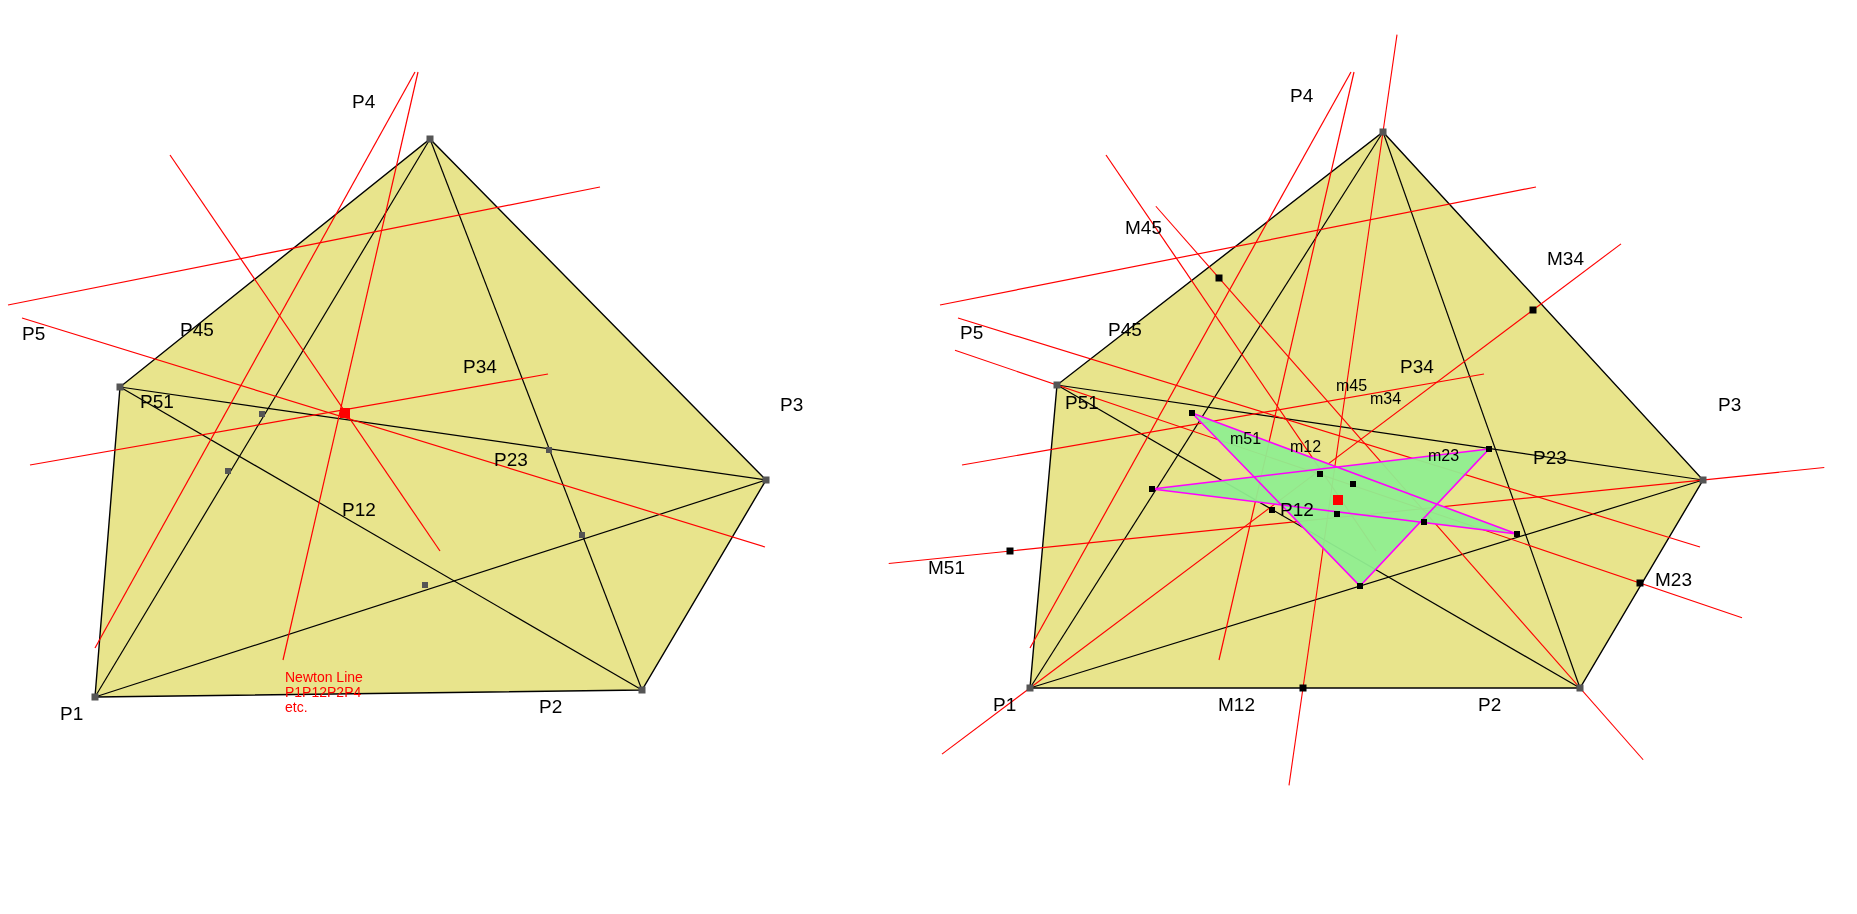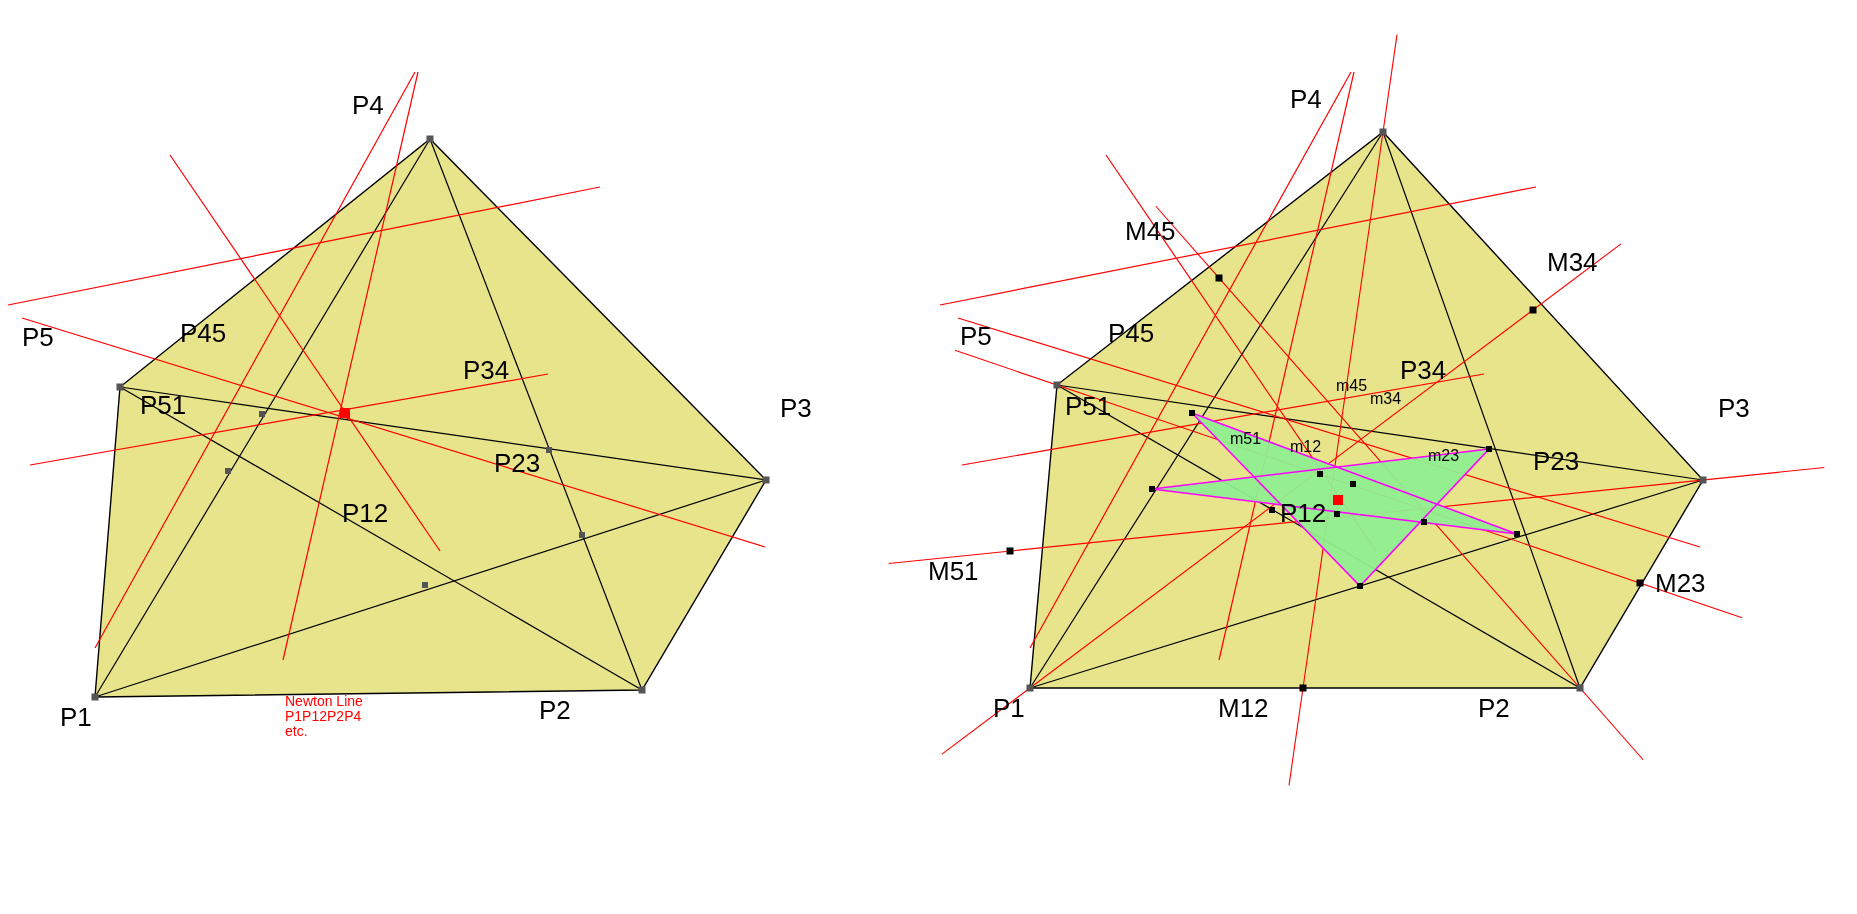--- a/index.html
+++ b/index.html
@@ -1,24 +1,24 @@
 <!DOCTYPE html>
 <html><head>
 <meta charset="utf-8">
 <style>
   html,body{margin:0;padding:0;background:#ffffff;}
   body{width:1857px;height:914px;overflow:hidden;
        font-family:"Liberation Sans", sans-serif;}
   #stage{position:relative;width:1857px;height:914px;background:#fff;}
   svg{position:absolute;left:0;top:0;width:1857px;height:914px;}
   .lbl{position:absolute;font-family:"Liberation Sans",sans-serif;
-       font-size:26px;color:#000;white-space:nowrap;line-height:1;}
+       font-size:19px;color:#000;white-space:nowrap;line-height:1;}
   .lbl.small{font-size:16px;}
   .caption{position:absolute;font-family:"Liberation Sans",sans-serif;
-           font-size:14px;color:#ff0000;line-height:15px;white-space:pre;margin-top:24px;}
+           font-size:14px;color:#ff0000;line-height:15px;white-space:pre;}
 </style>
 </head>
 <body>
 
 <div id="stage">
   <svg id="scene" viewBox="0 0 1857 914">
       <g>
         <polygon points="95,697 642,690 766,480 430,139 120,387" fill="#e8e48c" stroke="#000000" stroke-width="1.4"></polygon>
         <line x1="95" y1="697" x2="766" y2="480" stroke="#000000" stroke-width="1.2"></line>
         <line x1="95" y1="697" x2="430" y2="139" stroke="#000000" stroke-width="1.2"></line>

